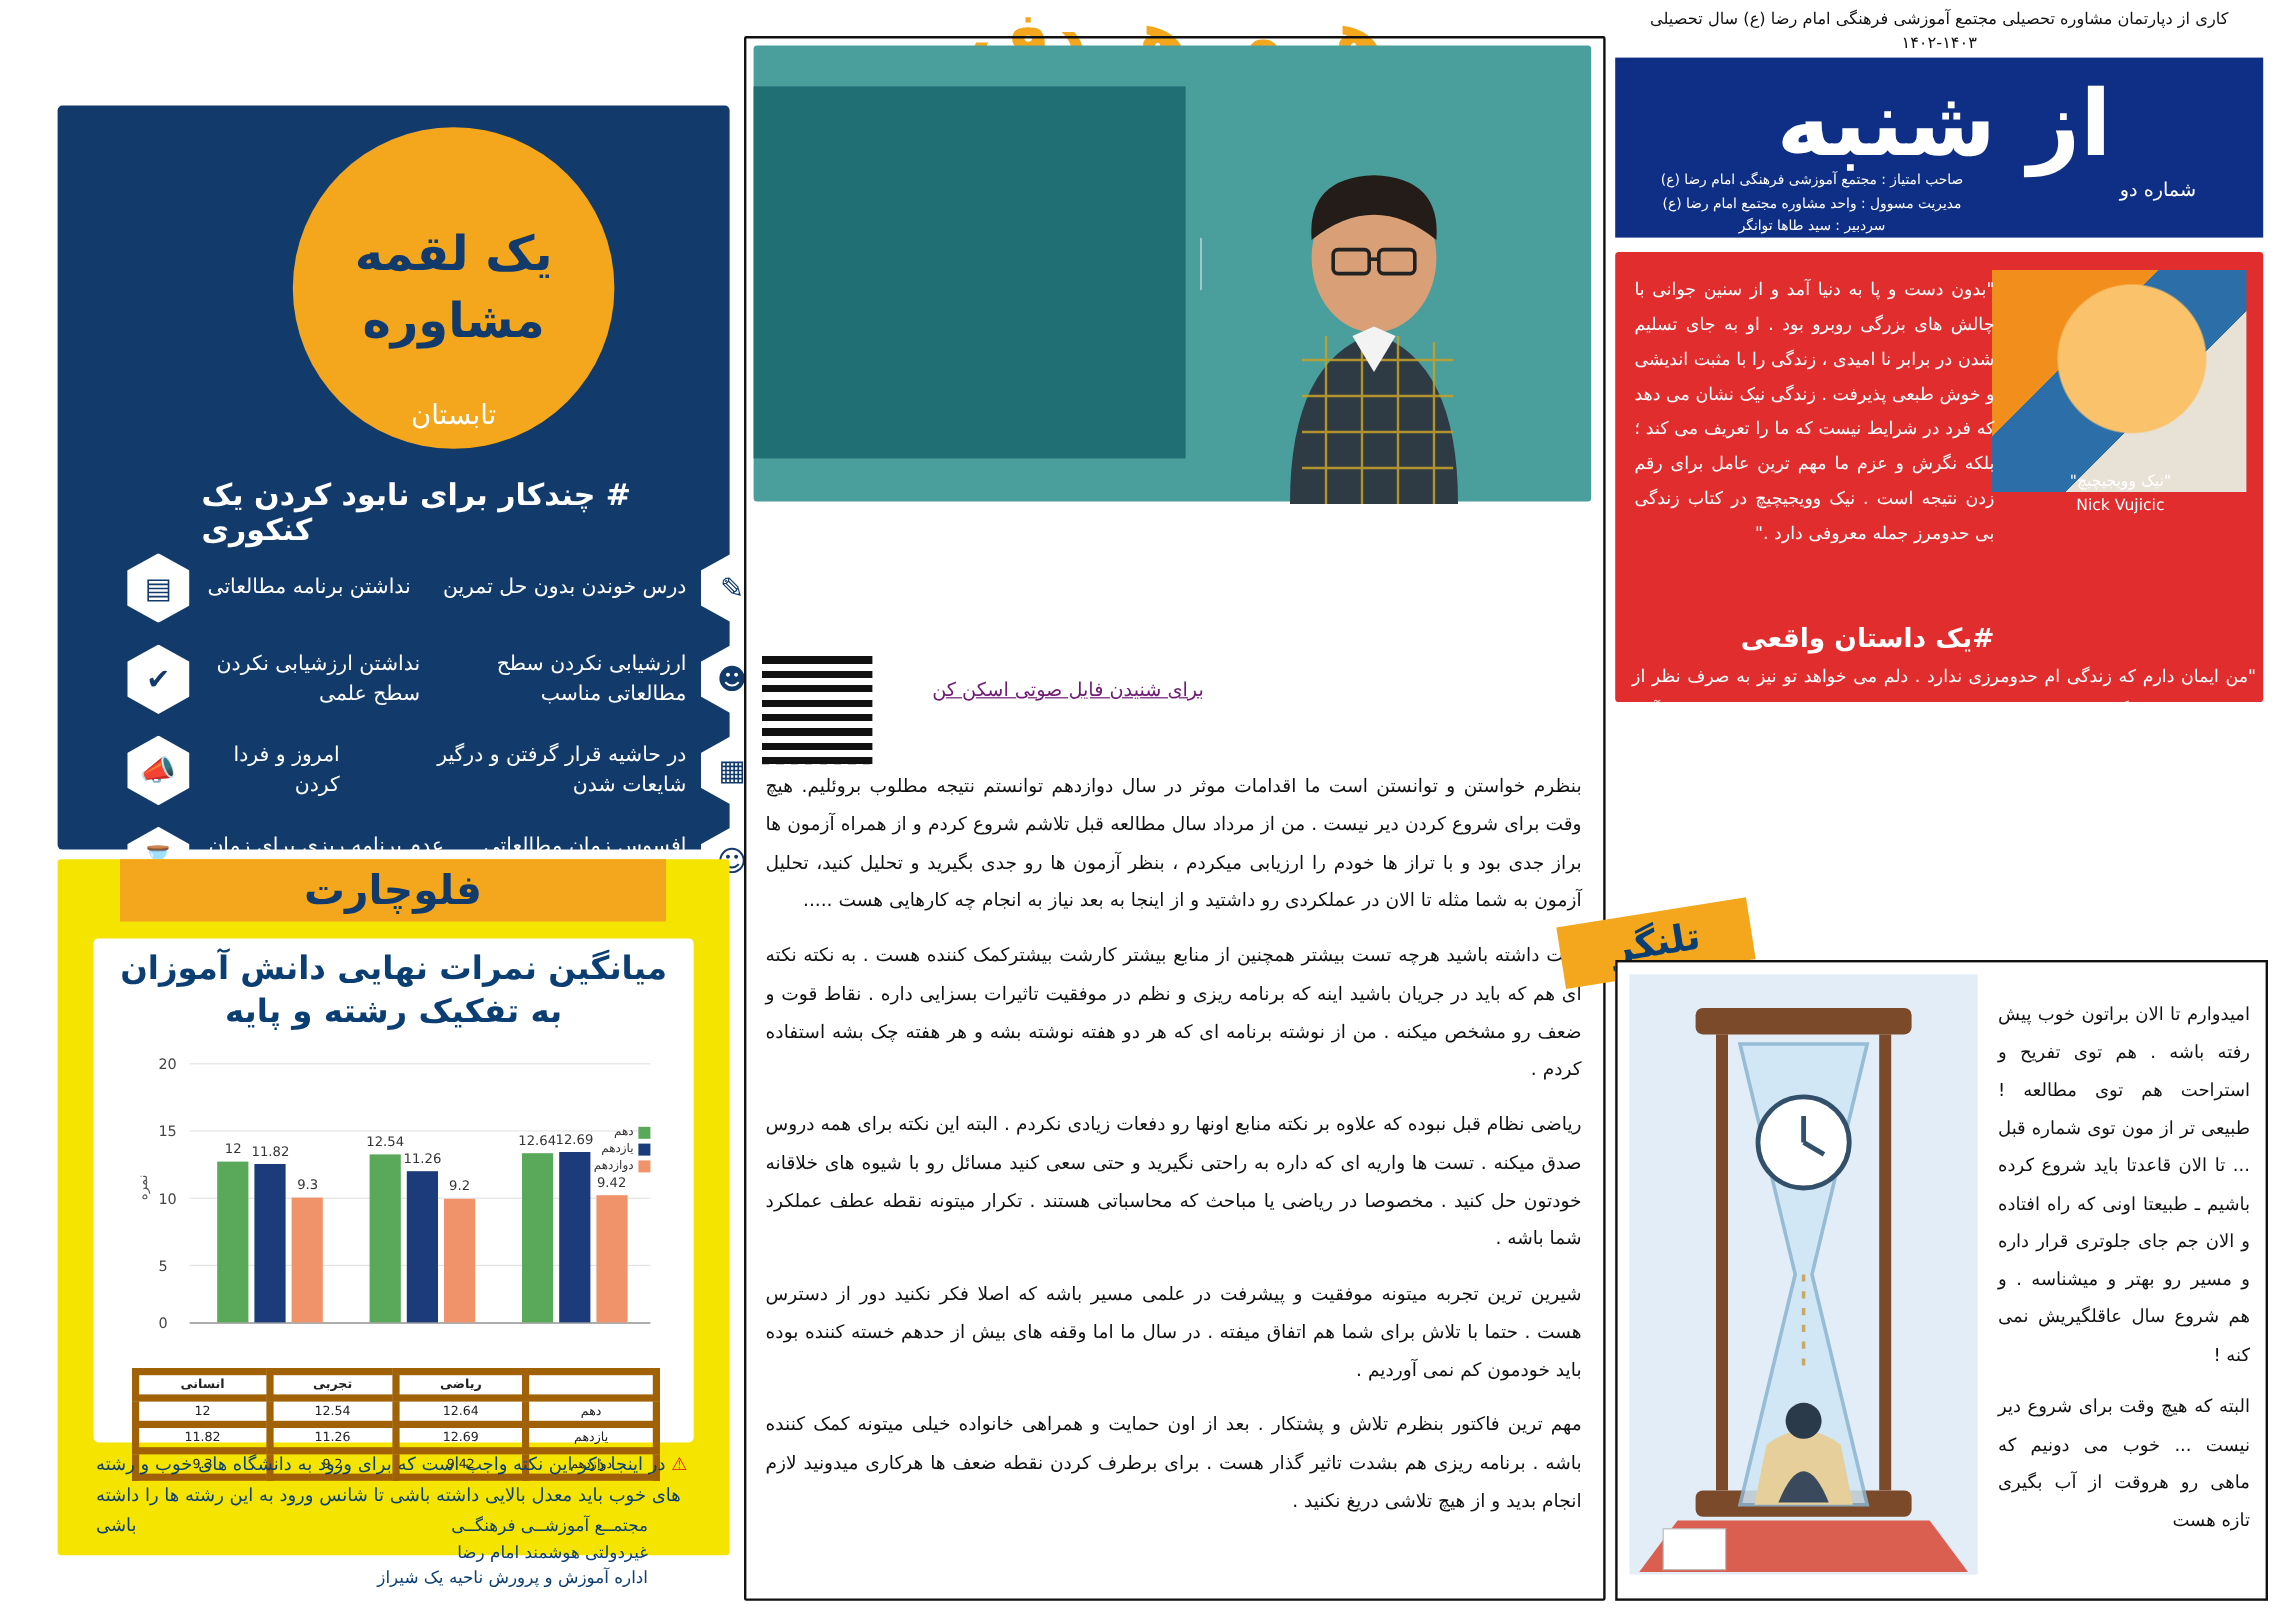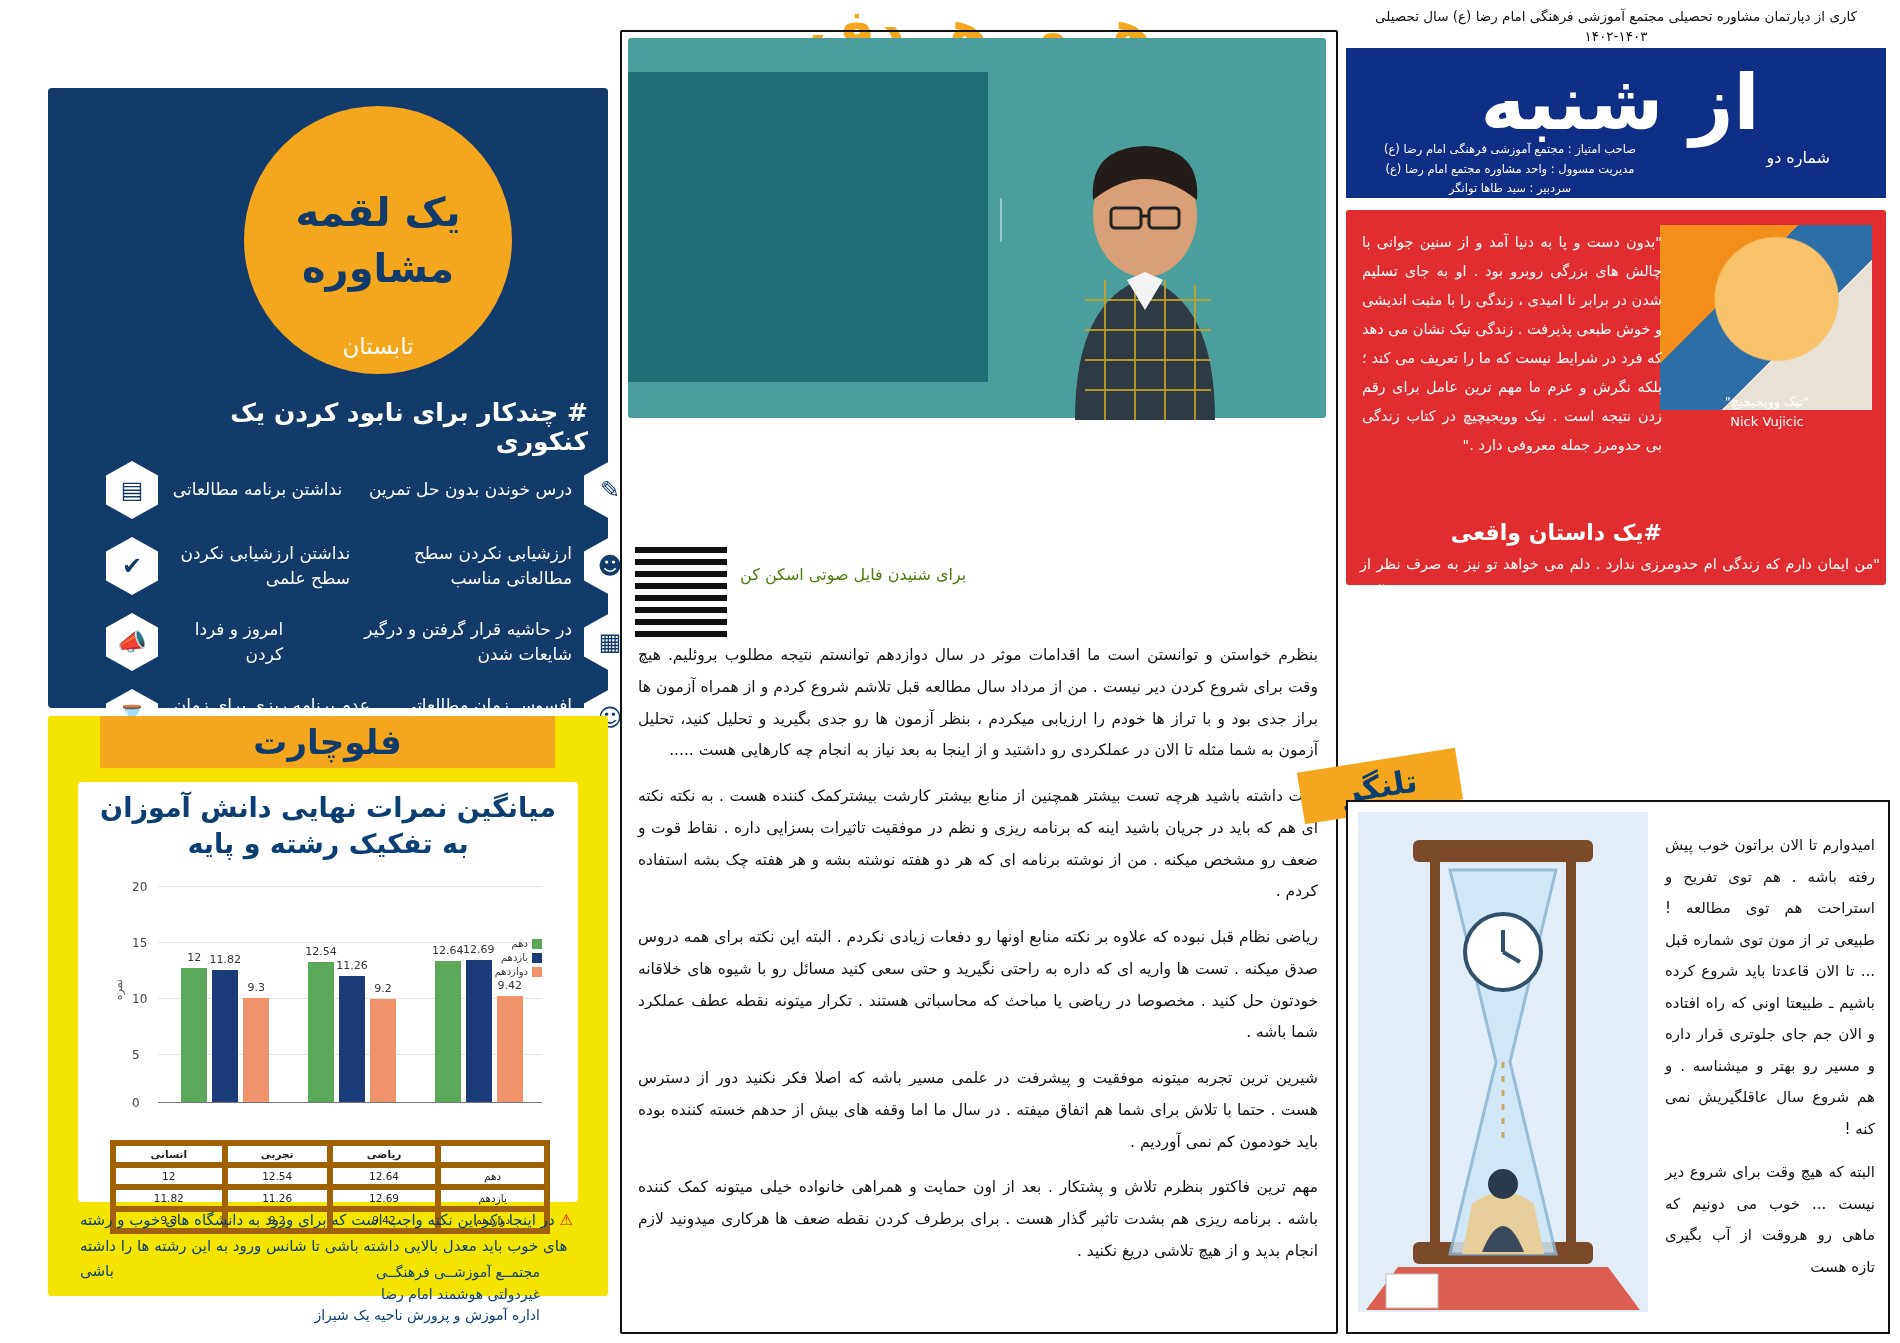--- a/index.html
+++ b/index.html
@@ -7,21 +7,21 @@
   .page{position:absolute;inset:0;}
   .abs{position:absolute;}
 
   
   #left-panel{left:48px;top:88px;width:560px;height:620px;background:#123a6b;border-radius:4px;}
   #left-badge{left:196px;top:18px;width:268px;height:268px;background:#f4a71c;border-radius:50%;
                display:flex;flex-direction:column;align-items:center;justify-content:center;color:#123a6b;}
   #left-badge .l1{font-size:40px;font-weight:bold;}
   #left-badge .l2{font-size:40px;font-weight:bold;margin-top:10px;}
   #summer-word{left:235px;top:245px;width:190px;text-align:center;color:#fff;font-size:23px;}
-  #hashtag-line{left:120px;top:310px;width:420px;text-align:right;color:#ffffff;font-size:25px;font-weight:bold;}
+  #hashtag-line{left:120px;top:310px;width:420px;text-align:left;color:#ffffff;font-size:25px;font-weight:bold;}
   .adv-row{position:absolute;width:530px;height:64px;left:58px;display:flex;align-items:center;}
   .hex{width:52px;height:58px;background:#ffffff;clip-path:polygon(50% 0,100% 25%,100% 75%,50% 100%,0 75%,0 25%);
        display:flex;align-items:center;justify-content:center;font-size:24px;color:#123a6b;flex:0 0 auto;}
   .adv-txt{color:#fff;font-size:17px;line-height:1.5;padding:0 12px;flex:1 1 auto;}
   .adv-txt.right{text-align:right;}
   .adv-txt.left{text-align:right;}
 
   
   #chart-panel{left:48px;top:716px;width:560px;height:580px;background:#f5e400;border-radius:3px;}
   #flowchart-tab{left:100px;top:716px;width:455px;height:52px;background:#f4a71c;
@@ -49,21 +49,21 @@
   #hamhadaf .w{color:#f4a71c;font-size:58px;font-weight:bold;letter-spacing:6px;}
   #interview-card{left:628px;top:38px;width:698px;height:380px;background:#4a9e9b;border-radius:3px;overflow:hidden;}
   #interview-teal{left:628px;top:72px;width:360px;height:310px;background:#1f6f74;}
   #interview-text{left:640px;top:88px;width:340px;text-align:right;color:#ffffff;font-size:29px;font-weight:bold;line-height:1.65;padding-right:12px;}
   #portrait{left:1015px;top:130px;width:260px;height:290px;}
   .hexdeco{position:absolute;border:2px solid rgba(255,255,255,.45);width:70px;height:80px;
            clip-path:polygon(50% 0,100% 25%,100% 75%,50% 100%,0 75%,0 25%);}
   #qr{left:635px;top:545px;width:92px;height:92px;background:
       repeating-linear-gradient(0deg,#111 0 6px,#fff 6px 12px),
       repeating-linear-gradient(90deg,#111 0 6px,transparent 6px 12px);}
-  #qr-caption{left:740px;top:565px;width:300px;text-align:left;color:#4d7c0f;font-size:16px;}
+  #qr-caption{left:740px;top:565px;width:300px;text-align:center;color:#701a75;font-size:16px;text-decoration:underline;}
   #article{left:638px;top:640px;width:680px;color:#111;font-size:15.5px;line-height:2.05;text-align:justify;}
   #article p{margin:0 0 14px 0;}
   #center-frame{left:620px;top:30px;width:714px;height:1300px;border:2px solid #111;border-radius:2px;pointer-events:none;}
 
   
   #masthead-top{left:1346px;top:6px;width:540px;height:42px;text-align:center;color:#111;font-size:13.5px;line-height:1.5;}
   #masthead{left:1346px;top:48px;width:540px;height:150px;background:#0e2f85;}
   #masthead-title{left:1400px;top:58px;width:440px;text-align:center;color:#ffffff;font-size:76px;font-weight:bold;letter-spacing:2px;}
   #masthead-issue{left:1620px;top:148px;width:210px;text-align:right;color:#ffffff;font-size:16px;}
   #masthead-credits{left:1360px;top:140px;width:300px;color:#ffffff;font-size:11.5px;line-height:1.7;text-align:center;}

